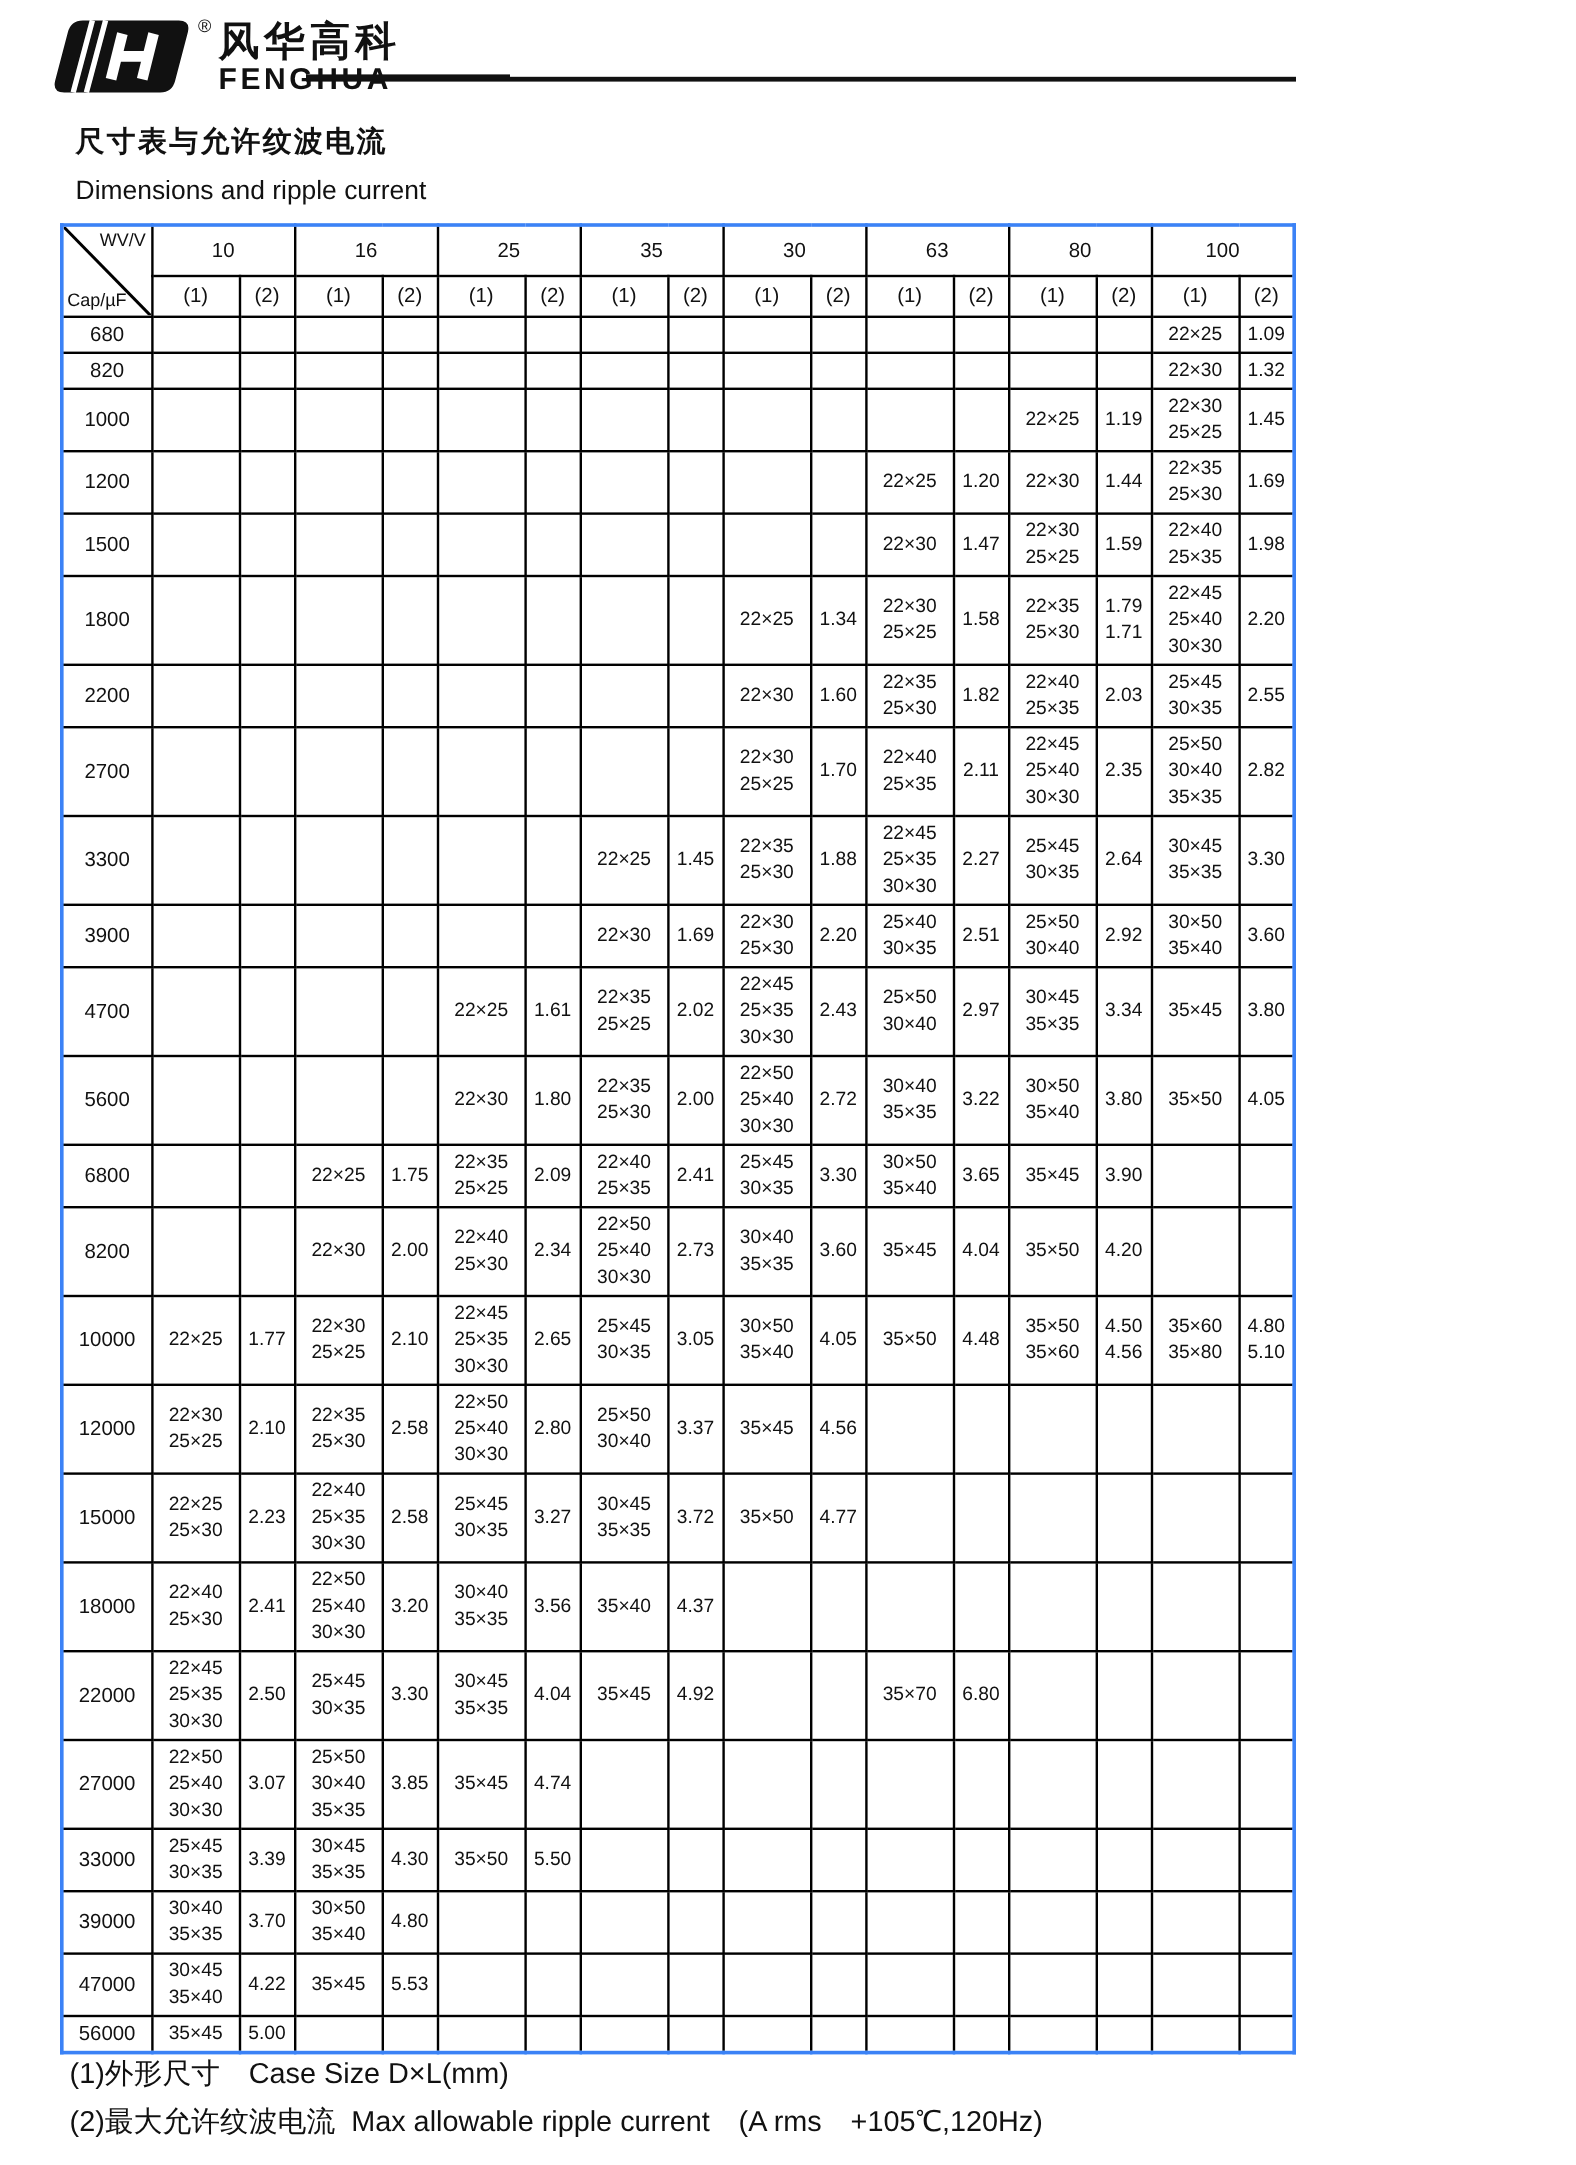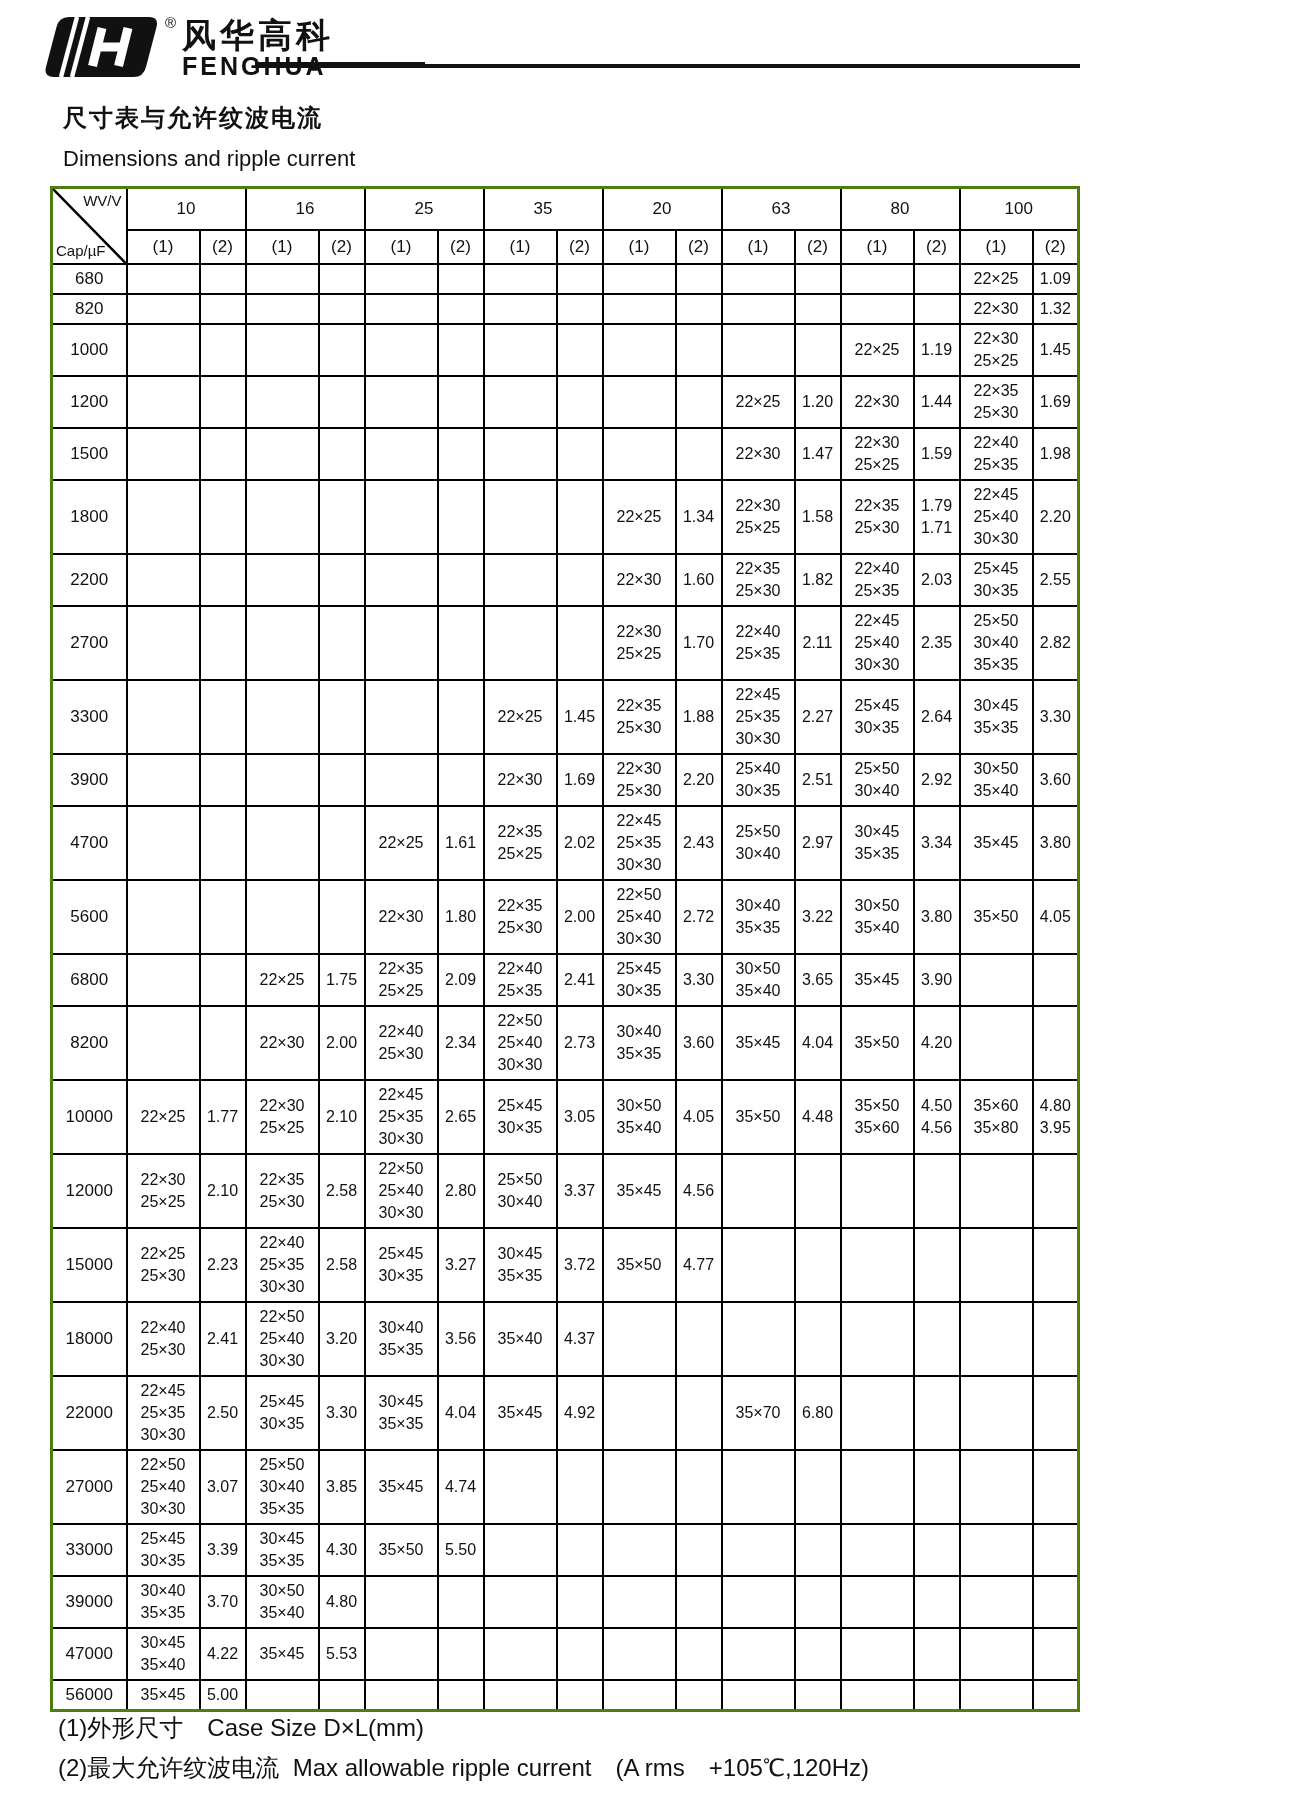--- a/index.html
+++ b/index.html
@@ -15,21 +15,21 @@
   .brand-en{font-size:25px;font-weight:700;letter-spacing:3px;margin-top:2px;}
   .doc-title{position:absolute;right:233px;top:27px;font-size:27px;font-weight:bold;letter-spacing:.5px;white-space:nowrap;}
   .header-rule{position:absolute;left:255px;top:64px;width:825px;height:4px;background:#111;}
   .header-rule::before{content:"";position:absolute;left:0;top:-2px;width:170px;height:4px;background:#111;}
 
   
   .sec-zh{position:absolute;left:63px;top:102px;font-size:24px;font-weight:600;letter-spacing:2px;}
   .sec-en{position:absolute;left:63px;top:146px;font-size:22px;}
 
   
-  table.cap-table{position:absolute;left:50px;top:186px;border-collapse:collapse;table-layout:fixed;border:3px solid #4d7c0f;}
+  table.cap-table{position:absolute;left:50px;top:186px;border-collapse:collapse;table-layout:fixed;border:3px solid #3b82f6;}
   .cap-table td,.cap-table th{border:2px solid #000;text-align:center;vertical-align:middle;
     font-size:16px;font-weight:normal;padding:3px 0;overflow:hidden;}
   .cap-table thead th{font-size:17px;}
   .cap-table .vrow th{height:34px;}
   .cap-table .srow th{height:26px;}
   .corner{position:relative;padding:0;}
   .corner svg{position:absolute;inset:0;width:100%;height:100%;}
   .corner .c-top{position:absolute;top:3px;right:4px;font-size:15px;}
   .corner .c-bot{position:absolute;bottom:4px;left:3px;font-size:15px;}
   td.cap-cell{font-size:17px;}
@@ -91,21 +91,21 @@
             <svg viewBox="0 0 100 100" preserveAspectRatio="none">
               <line x1="0" y1="0" x2="100" y2="100" stroke="#000" stroke-width="2.5" vector-effect="non-scaling-stroke"></line>
             </svg>
             <span class="c-top">WV/V</span>
             <span class="c-bot">Cap/µF</span>
           </th>
           <th colspan="2">10</th>
           <th colspan="2">16</th>
           <th colspan="2">25</th>
           <th colspan="2">35</th>
-          <th colspan="2">20</th>
+          <th colspan="2">30</th>
           <th colspan="2">63</th>
           <th colspan="2">80</th>
           <th colspan="2">100</th>
         </tr>
         <tr class="srow">
           <th>(1)</th>
           <th>(2)</th>
           <th>(1)</th>
           <th>(2)</th>
           <th>(1)</th>
@@ -708,21 +708,21 @@
           <td class="c2">
             <div class="line">4.50</div>
             <div class="line">4.56</div>
           </td>
           <td class="c1">
             <div class="line">35×60</div>
             <div class="line">35×80</div>
           </td>
           <td class="c2">
             <div class="line">4.80</div>
-            <div class="line">3.95</div>
+            <div class="line">5.10</div>
           </td>
         </tr>
         <tr>
           <td class="cap-cell">12000</td>
           <td class="c1">
             <div class="line">22×30</div>
             <div class="line">25×25</div>
           </td>
           <td class="c2">
             <div class="line">2.10</div>

